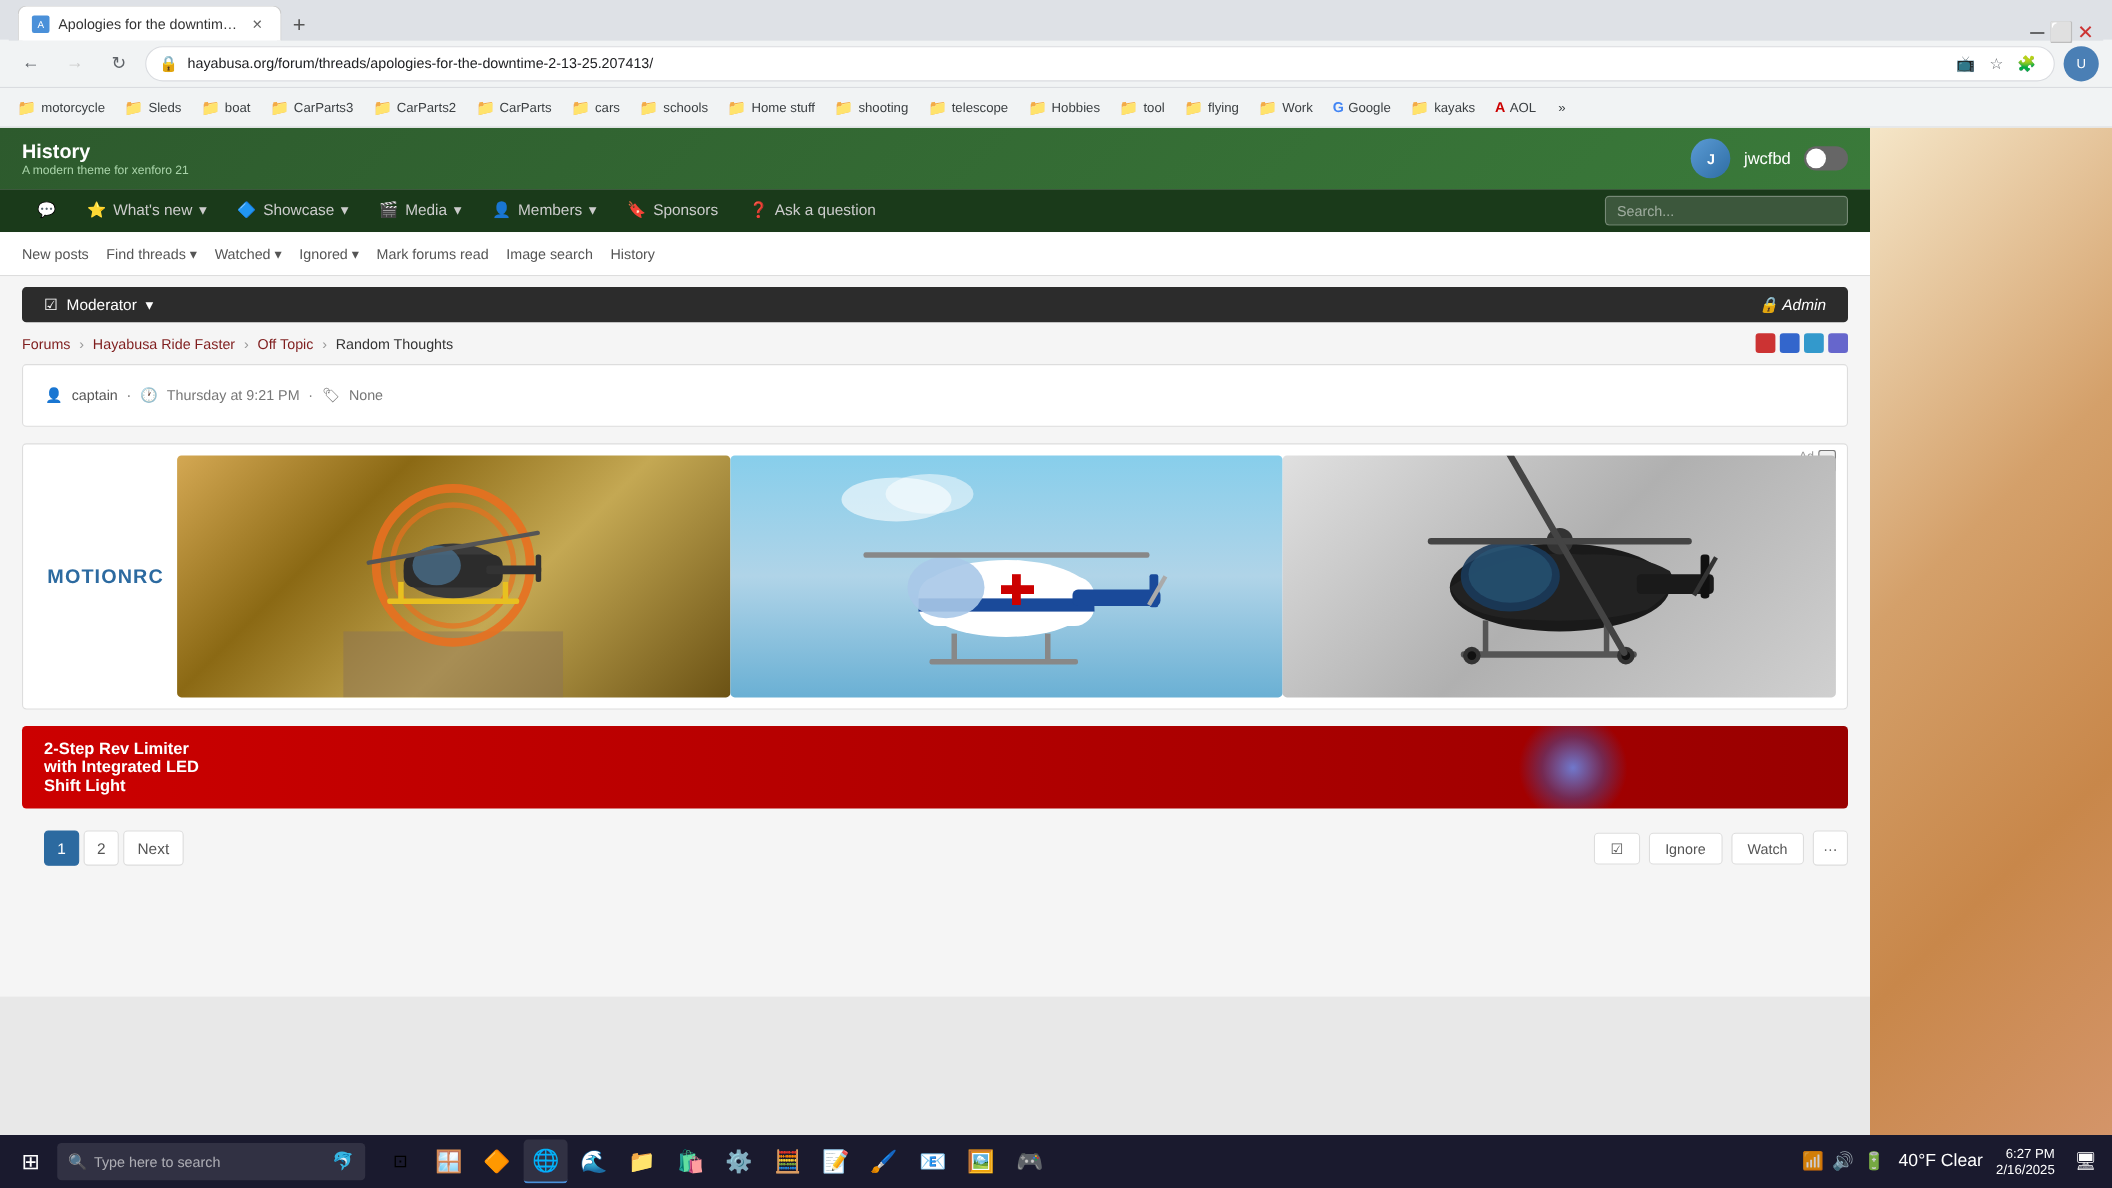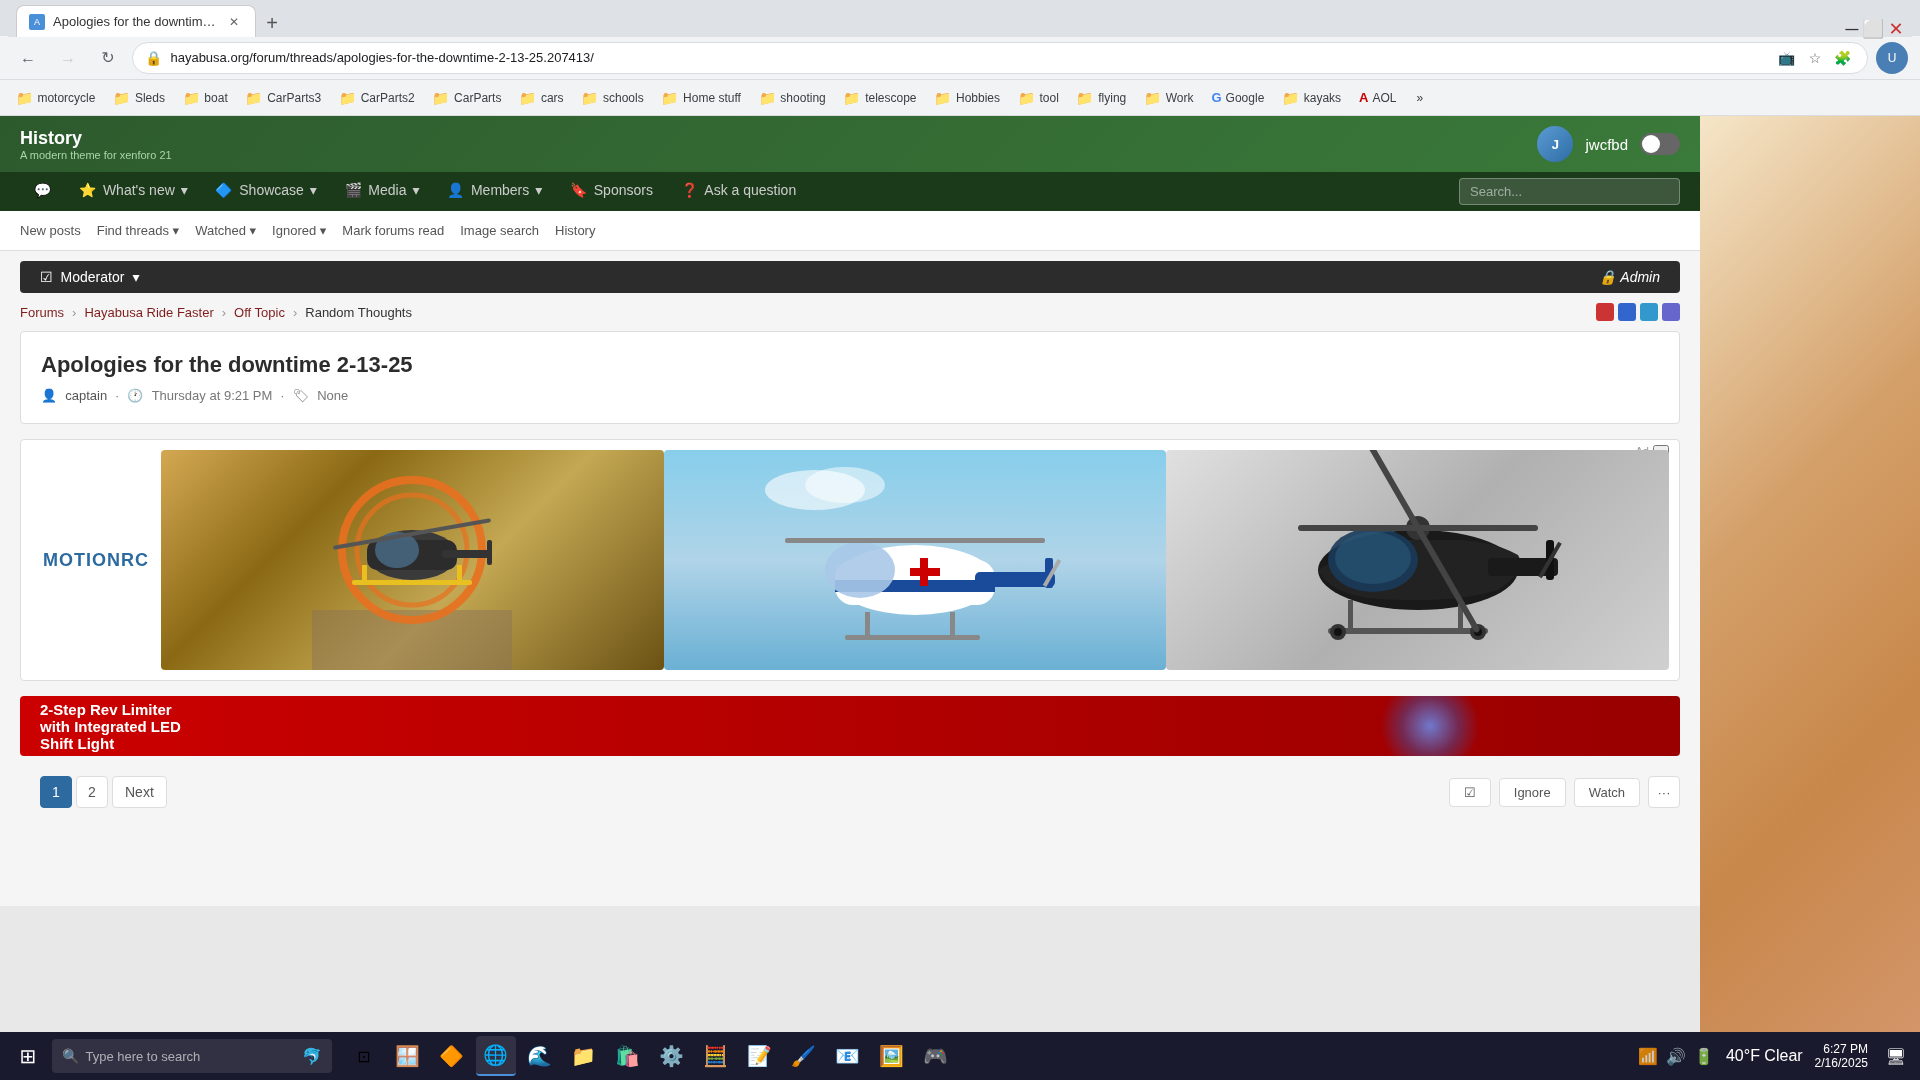--- a/index.html
+++ b/index.html
@@ -80,21 +80,21 @@
     .ad-close { position: absolute; top: 5px; right: 10px; color: #999; cursor: pointer; font-size: 14px; }
     .ad-images { display: flex; gap: 0; align-items: center; }
     .ad-brand { width: 130px; display: flex; align-items: center; justify-content: center; padding: 10px; }
     .ad-brand-text { font-size: 18px; font-weight: bold; color: #2c6aa0; letter-spacing: 1px; }
     .ad-img { flex: 1; height: 220px; border-radius: 4px; overflow: hidden; position: relative; }
     .helicopter-1 { background: linear-gradient(135deg, #d4a853 0%, #8b6914 30%, #c4a853 60%, #6b5214 100%); display: flex; align-items: center; justify-content: center; }
     .helicopter-2 { background: linear-gradient(180deg, #87ceeb 0%, #b0d4e8 50%, #6ab0d4 100%); display: flex; align-items: center; justify-content: center; }
     .helicopter-3 { background: linear-gradient(135deg, #e0e0e0, #b0b0b0, #d0d0d0); display: flex; align-items: center; justify-content: center; }
 
     
-    .banner-ad { margin: 10px 20px; background: linear-gradient(90deg, #cc0000, #990000); border-radius: 4px; padding: 15px 20px; color: white; display: flex; align-items: center; gap: 20px; height: 60px; overflow: hidden; position: relative; }
+    .banner-ad { margin: 10px 20px; background: linear-gradient(90deg, #cc0000, #990000); border-radius: 4px; padding: 15px 20px; color: white; display: flex; align-items: center; gap: 20px; height: 75px; overflow: hidden; position: relative; }
     .banner-light { position: absolute; right: 200px; width: 100px; height: 100px; background: radial-gradient(circle, rgba(100,150,255,0.8) 0%, rgba(50,100,200,0.4) 40%, transparent 70%); border-radius: 50%; }
 
     
     .pagination { margin: 10px 20px; display: flex; align-items: center; gap: 4px; }
     .page-btn { width: 32px; height: 32px; border: 1px solid #ddd; background: white; border-radius: 4px; cursor: pointer; display: flex; align-items: center; justify-content: center; font-size: 14px; color: #555; }
     .page-btn.active { background: #2c6aa0; color: white; border-color: #2c6aa0; }
     .page-next { padding: 0 12px; width: auto; }
     .action-btn { padding: 6px 14px; border: 1px solid #ddd; background: white; border-radius: 4px; cursor: pointer; font-size: 13px; color: #555; display: flex; align-items: center; gap: 6px; }
     .action-more { width: 32px; height: 32px; padding: 0; justify-content: center; }
 
@@ -325,21 +325,20 @@
           <span class="breadcrumb-current">Random Thoughts</span>
           <div class="breadcrumb-colors">
             <div class="color-dot" style="background:#cc3333;"></div>
             <div class="color-dot" style="background:#3366cc;"></div>
             <div class="color-dot" style="background:#3399cc;"></div>
             <div class="color-dot" style="background:#6666cc;"></div>
           </div>
         </div>
 
         <div class="thread-container">
-          <h1 class="thread-title">Apologies for the downtime 2-13-25</h1>
           <div class="thread-meta">
             <span>👤</span>
             <a href="#" style="color:#555; text-decoration:none;">captain</a>
             <span>·</span>
             <span>🕐</span>
             <span>Thursday at 9:21 PM</span>
             <span>·</span>
             <span>🏷</span>
             <span>None</span>
           </div>

